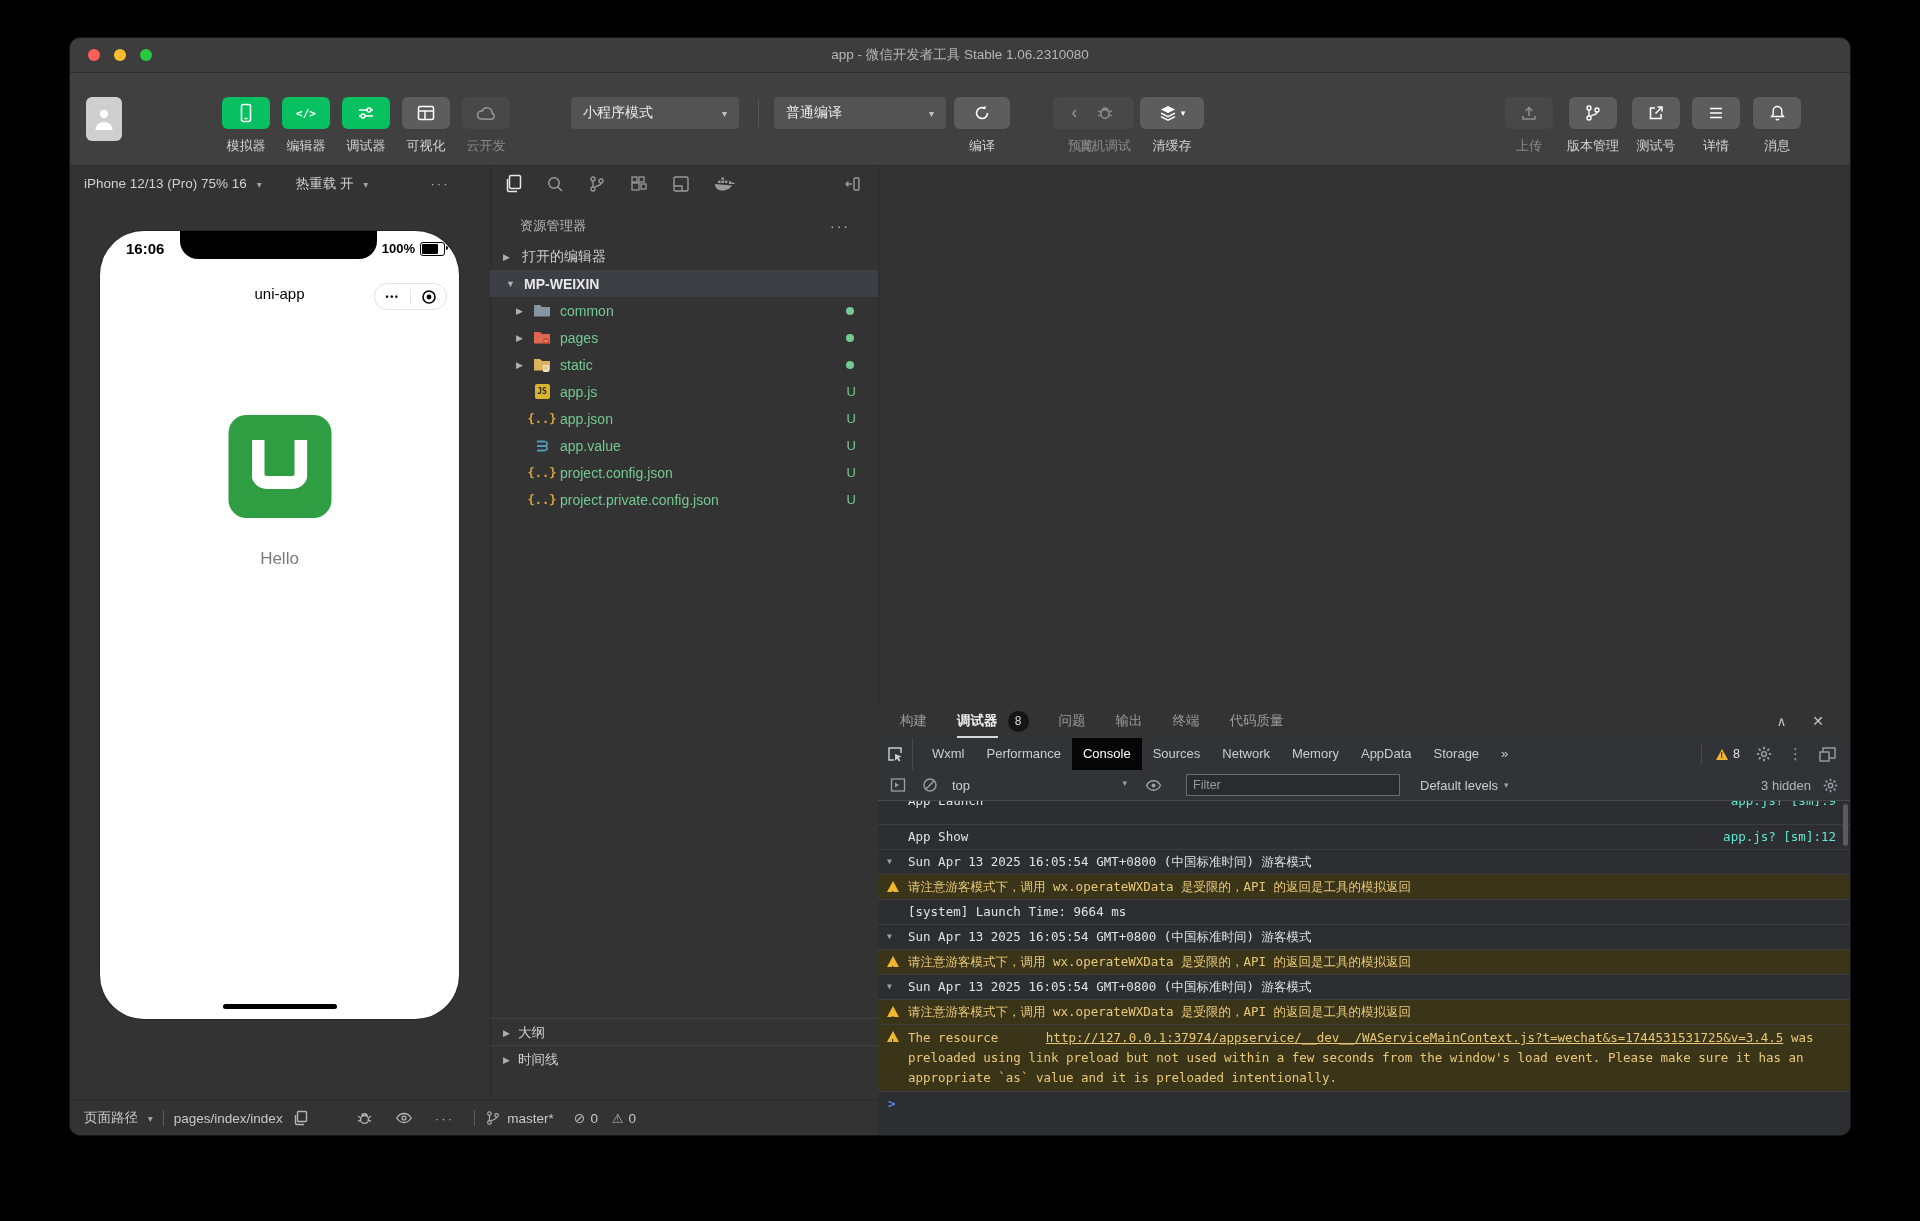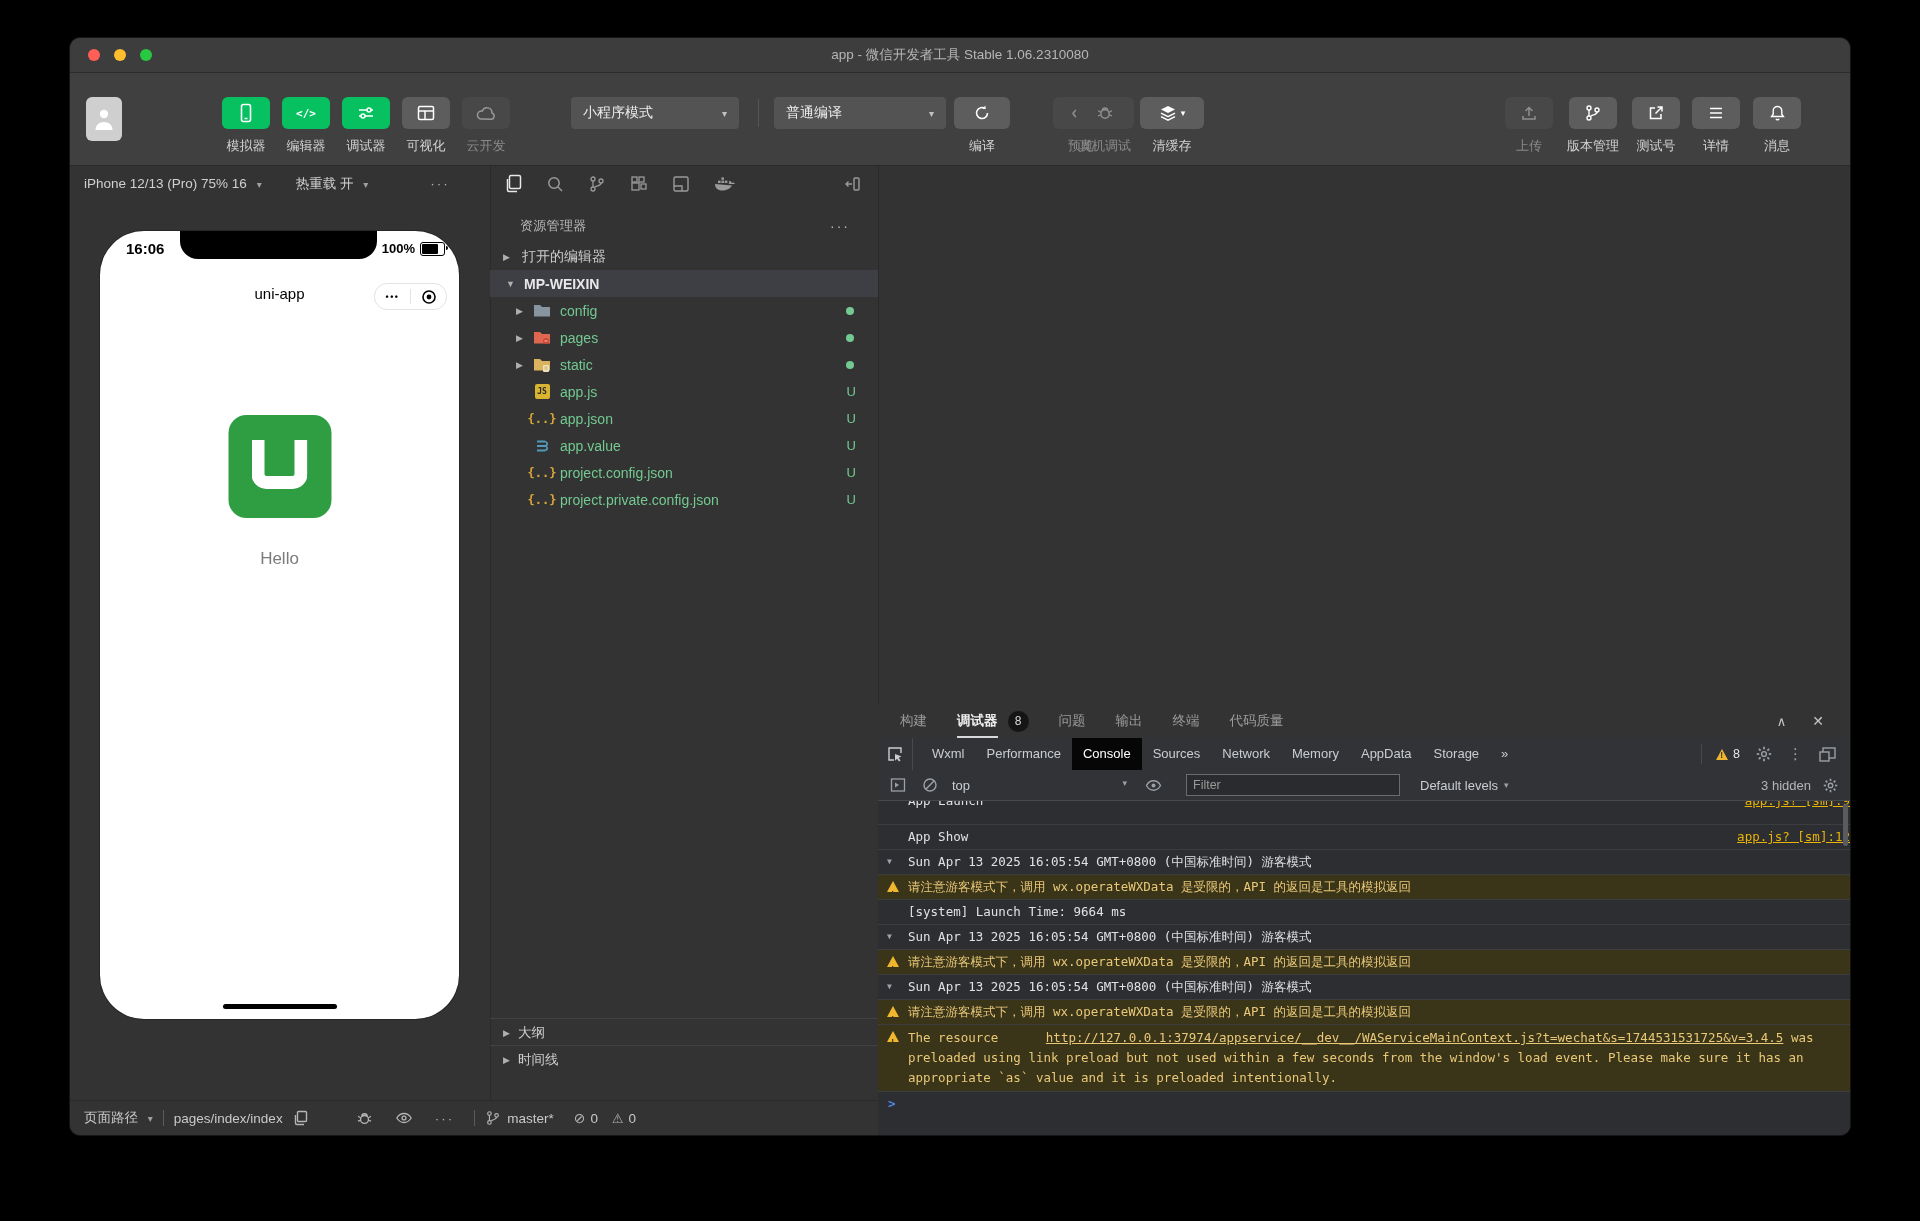--- a/index.html
+++ b/index.html
@@ -95,21 +95,21 @@
   .ctx .car{margin-left:auto;font-size:9px;color:#9aa0a6;}
   .filter{margin-left:24px;width:200px;height:20px;background:#2a2b2e;border:1px solid #6b6b6b;color:#c9c9c9;
     font-size:12.5px;padding:0 6px;outline:none;}
   .filter::placeholder{color:#9a9a9a;}
   .lvl{margin-left:20px;display:flex;align-items:center;gap:6px;}
   .hid{margin-left:auto;color:#b5b5b5;margin-right:12px;}
   .clist{position:absolute;left:0;top:97px;width:100%;bottom:0;background:#2d2e32;overflow:hidden;
     font-family:"DejaVu Sans Mono",monospace;font-size:12.5px;color:#e0e1e3;}
   .crow{position:relative;min-height:24px;line-height:24px;border-bottom:1px solid #3c3d41;padding-left:30px;box-sizing:border-box;}
   .crow .rcaret{position:absolute;left:9px;font-size:8px;color:#9aa0a6;}
-  .srclink{position:absolute;right:0;top:0;color:#eab308;text-decoration:underline;}
+  .srclink{position:absolute;right:14px;top:0;color:#5eead4;}
   .sliver{height:11px;overflow:hidden;}
   .sliver .inner{margin-top:-12px;position:relative;}
   .warnrow{background:#3a3419;color:#e9c878;}
   .wtri{position:absolute;left:9px;top:6px;width:0;height:0;border-left:6.5px solid transparent;
     border-right:6.5px solid transparent;border-bottom:11px solid #f0b62e;}
   .wtri:after{content:"!";position:absolute;left:-1.8px;top:1px;font-size:8.5px;color:#3a3419;font-weight:bold;font-family:"Liberation Sans",sans-serif;}
   .wtri2{position:relative;width:0;height:0;border-left:6.5px solid transparent;border-right:6.5px solid transparent;
     border-bottom:11px solid #f0b62e;}
   .wtri2:after{content:"!";position:absolute;left:-1.8px;top:1px;font-size:8.5px;color:#333;font-weight:bold;font-family:"Liberation Sans",sans-serif;}
   .longwarn{line-height:20px;padding:3px 30px 3px 30px;}
@@ -431,21 +431,21 @@
         <span style="margin-left:34px;">MP-WEIXIN</span>
       </div>
 
       <div class="trow">
         <span class="caret" style="left:26px;">▶</span>
         <span class="ficon" style="margin-left:42px;">
           <svg width="18" height="15" viewBox="0 0 18 15">
               <path d="M1 2h6l2 2h8v9.5H1z" fill="#8795a1"></path>
             </svg>
         </span>
-        <span class="gname">config</span>
+        <span class="gname">common</span>
         <span class="gdot"></span>
       </div>
       <div class="trow">
         <span class="caret" style="left:26px;">▶</span>
         <span class="ficon" style="margin-left:42px;">
           <svg width="18" height="16" viewBox="0 0 18 16">
               <path d="M1 2h6l2 2h8v9.5H1z" fill="#e0674f"></path>
               <circle cx="13" cy="11" r="3" fill="#c94837"></circle>
               <line x1="11.5" y1="11" x2="14.5" y2="11" stroke="#f2b2a6" stroke-width="1.2"></line>
             </svg>

